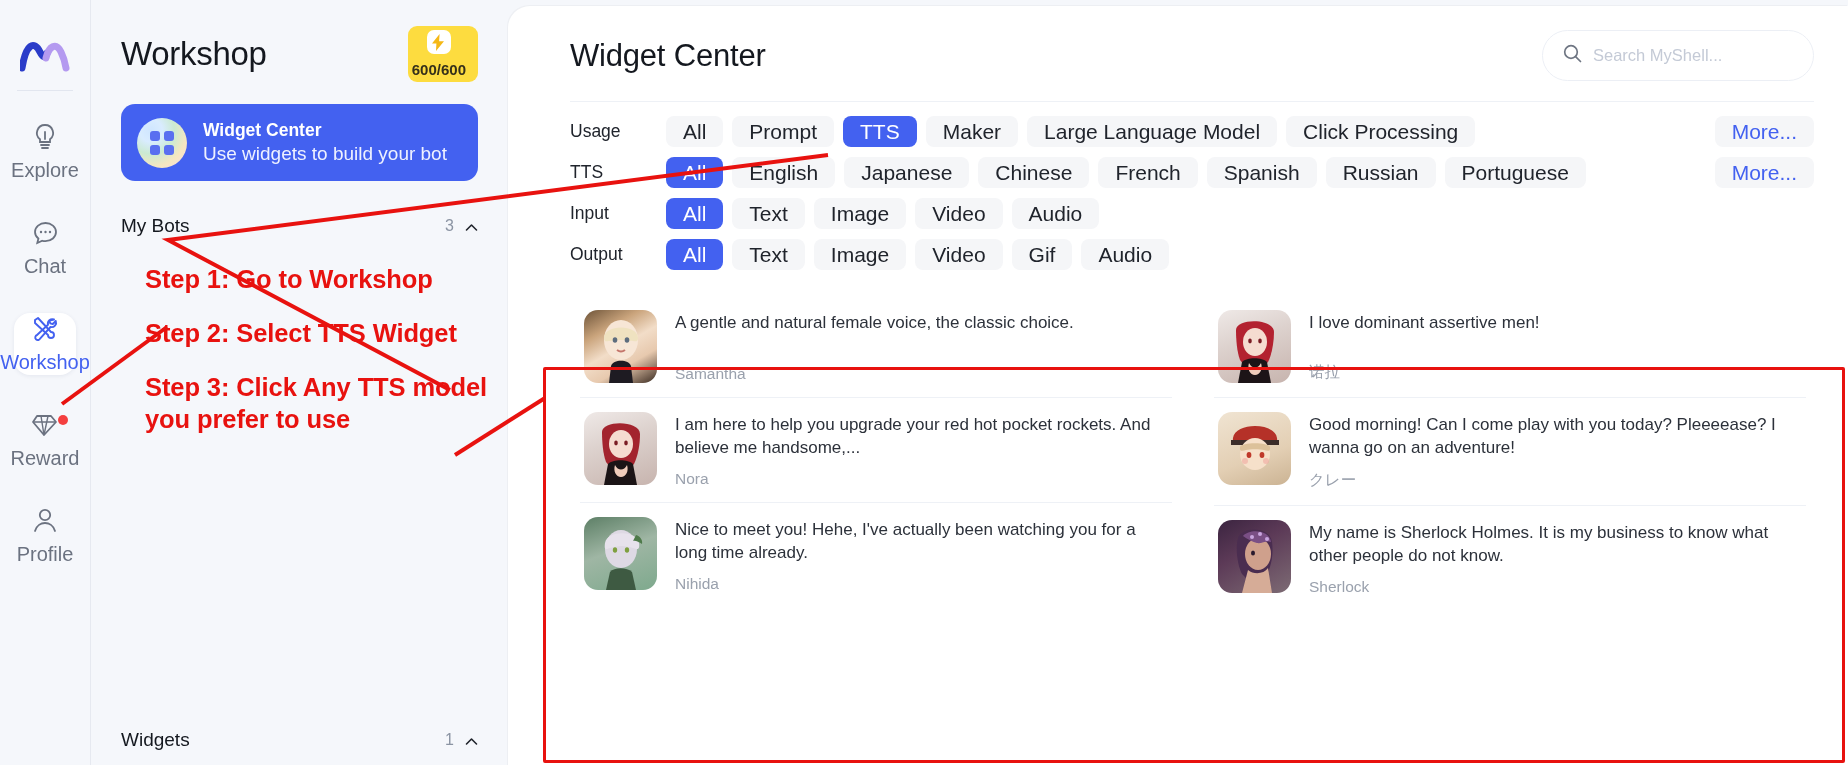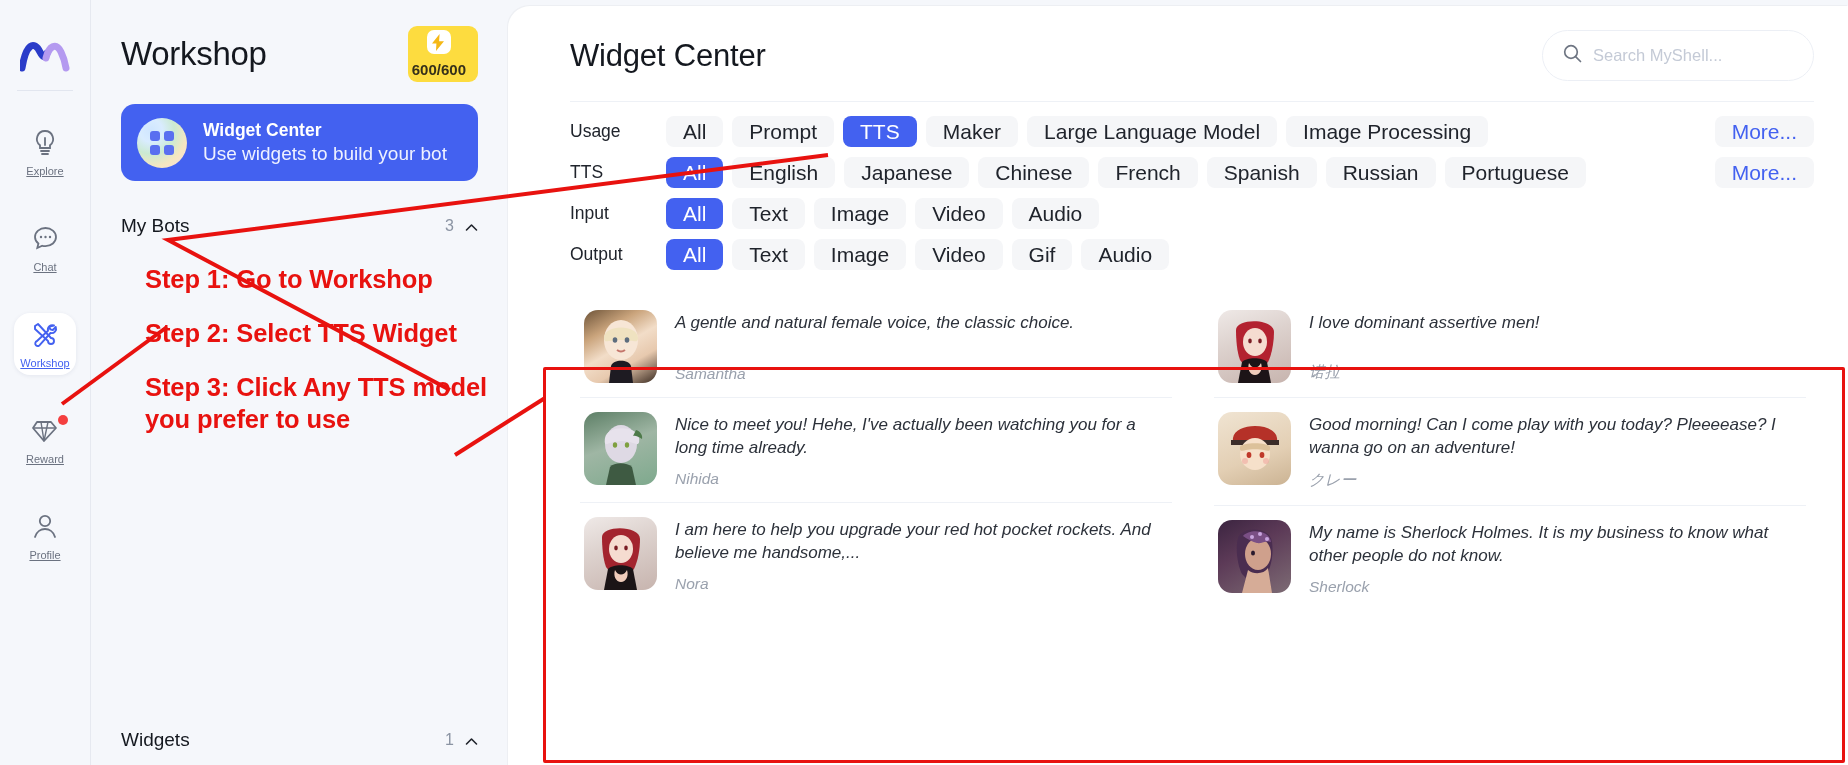--- a/index.html
+++ b/index.html
@@ -20,21 +20,21 @@
   }
   .logo { width: 54px; height: 42px; display:flex; align-items:center; justify-content:center; margin-bottom: 14px; }
   .rail-sep { width: 56px; height: 1px; background: #e2e6ef; margin-bottom: 30px; }
   .rail-item {
     width: 62px; height: 62px; border-radius: 16px;
     display: flex; flex-direction: column; align-items: center; justify-content: center;
     margin-bottom: 34px; position: relative; cursor: pointer;
   }
   .rail-item .ri-icon { height: 30px; display:flex; align-items:center; justify-content:center; }
   .rail-item .ri-label {
-    font-size: 11px; color: #6b7280; margin-top: 7px; white-space: nowrap; text-decoration: underline;
+    font-size: 20px; color: #6b7280; margin-top: 7px; white-space: nowrap;
   }
   .rail-item.active { background: #ffffff; box-shadow: 0 1px 4px rgba(30,40,90,.08); }
   .rail-item.active .ri-label { color: #4361f0; }
   .rail-dot {
     position: absolute; top: 6px; right: 8px; width: 10px; height: 10px;
     background: #f43f3f; border-radius: 50%;
   }
 
   
   .leftpanel {
@@ -120,21 +120,21 @@
   .spacer { flex: 1 1 auto; }
 
   
   .results {
     margin-top: 16px; display: grid; grid-template-columns: 1fr 1fr;
     column-gap: 42px; padding: 10px 8px 0 10px;
   }
   .rcol { display: flex; flex-direction: column; }
   .rcard {
     display: flex; gap: 18px; padding: 14px 4px 14px 4px;
-    border-bottom: 1px solid #eef1f6; cursor: pointer; align-items: flex-start; font-style: italic;
+    border-bottom: 1px solid #eef1f6; cursor: pointer; align-items: flex-start;
   }
   .rcard:last-child { border-bottom: none; }
   .thumb {
     width: 73px; height: 73px; border-radius: 14px; flex: 0 0 73px;
     background: #ddd; overflow: hidden; position: relative;
   }
   .rtext { display: flex; flex-direction: column; justify-content: flex-start; padding-top: 1px; min-height: 73px; }
   .rdesc { font-size: 17px; color: #2c313a; line-height: 1.38; }
   .rname { font-size: 15.5px; color: #9aa1ad; margin-top: auto; padding-top: 10px; }
 
@@ -288,21 +288,21 @@
     <div class="filters">
 
       <div class="filter-row">
         <div class="filter-label">Usage</div>
         <div class="chips">
           <span class="chip">All</span>
           <span class="chip">Prompt</span>
           <span class="chip active">TTS</span>
           <span class="chip">Maker</span>
           <span class="chip">Large Language Model</span>
-          <span class="chip">Image Processing</span>
+          <span class="chip">Click Processing</span>
         </div>
         <div class="spacer"></div>
         <span class="chip more">More...</span>
       </div>
 
       <div class="filter-row">
         <div class="filter-label">TTS</div>
         <div class="chips">
           <span class="chip active">All</span>
           <span class="chip">English</span>
@@ -355,50 +355,50 @@
                 <path d="M33 40q4 3 8 0" stroke="#c4756b" stroke-width="2" fill="none"></path>
               </svg>
           </div>
           <div class="rtext">
             <div class="rdesc">A gentle and natural female voice, the classic choice.</div>
             <div class="rname">Samantha</div>
           </div>
         </div>
 
         <div class="rcard">
+          <div class="thumb" style="background:linear-gradient(160deg,#efe9e7 0%,#ddd2ce 40%,#c7b4ae 100%)">
+            <svg width="73" height="73" viewBox="0 0 73 73">
+                <path d="M18 20c0-12 38-12 38 2 0 10-2 22-6 30l-8 8H30l-8-10c-3-8-4-20-4-30z" fill="#a3242e"></path>
+                <ellipse cx="37" cy="32" rx="12" ry="14" fill="#f5dcd0"></ellipse>
+                <ellipse cx="32" cy="31" rx="1.8" ry="2.4" fill="#7a1d24"></ellipse>
+                <ellipse cx="42" cy="31" rx="1.8" ry="2.4" fill="#7a1d24"></ellipse>
+                <path d="M24 52c5-5 20-5 25 0l4 21H20z" fill="#1b1416"></path>
+                <path d="M31 53c3 6 9 6 12 0 2 6-1 12-6 12s-8-6-6-12z" fill="#f0ccbb"></path>
+              </svg>
+          </div>
+          <div class="rtext">
+            <div class="rdesc">I am here to help you upgrade your red hot pocket rockets. And believe me handsome,...</div>
+            <div class="rname">Nora</div>
+          </div>
+        </div>
+
+        <div class="rcard">
           <div class="thumb" style="background:linear-gradient(160deg,#5d7f66 0%,#9fb6a4 45%,#7ea98d 100%)">
             <svg width="73" height="73" viewBox="0 0 73 73">
                 <ellipse cx="37" cy="32" rx="16" ry="19" fill="#ded9e4"></ellipse>
                 <path d="M21 26c2-13 32-13 34 0 1 8-2 6-6 5-3-1-8-2-11-2s-9 1-12 2c-4 1-6 3-5-5z" fill="#e7e2ec"></path>
                 <ellipse cx="31" cy="33" rx="2.2" ry="2.8" fill="#7fa040"></ellipse>
                 <ellipse cx="43" cy="33" rx="2.2" ry="2.8" fill="#7fa040"></ellipse>
                 <path d="M26 55c4-5 17-5 22 0l4 18H22z" fill="#3e5a42"></path>
                 <path d="M52 18c4 1 7 5 6 9-3-2-7-4-9-3z" fill="#4e7a4a"></path>
               </svg>
           </div>
           <div class="rtext">
             <div class="rdesc">Nice to meet you! Hehe, I've actually been watching you for a long time already.</div>
             <div class="rname">Nihida</div>
-          </div>
-        </div>
-
-        <div class="rcard">
-          <div class="thumb" style="background:linear-gradient(160deg,#efe9e7 0%,#ddd2ce 40%,#c7b4ae 100%)">
-            <svg width="73" height="73" viewBox="0 0 73 73">
-                <path d="M18 20c0-12 38-12 38 2 0 10-2 22-6 30l-8 8H30l-8-10c-3-8-4-20-4-30z" fill="#a3242e"></path>
-                <ellipse cx="37" cy="32" rx="12" ry="14" fill="#f5dcd0"></ellipse>
-                <ellipse cx="32" cy="31" rx="1.8" ry="2.4" fill="#7a1d24"></ellipse>
-                <ellipse cx="42" cy="31" rx="1.8" ry="2.4" fill="#7a1d24"></ellipse>
-                <path d="M24 52c5-5 20-5 25 0l4 21H20z" fill="#1b1416"></path>
-                <path d="M31 53c3 6 9 6 12 0 2 6-1 12-6 12s-8-6-6-12z" fill="#f0ccbb"></path>
-              </svg>
-          </div>
-          <div class="rtext">
-            <div class="rdesc">I am here to help you upgrade your red hot pocket rockets. And believe me handsome,...</div>
-            <div class="rname">Nora</div>
           </div>
         </div>
 
       </div>
 
       <div class="rcol">
 
         <div class="rcard">
           <div class="thumb" style="background:linear-gradient(160deg,#efe9e7 0%,#ddd2ce 40%,#c7b4ae 100%)">
             <svg width="73" height="73" viewBox="0 0 73 73">

